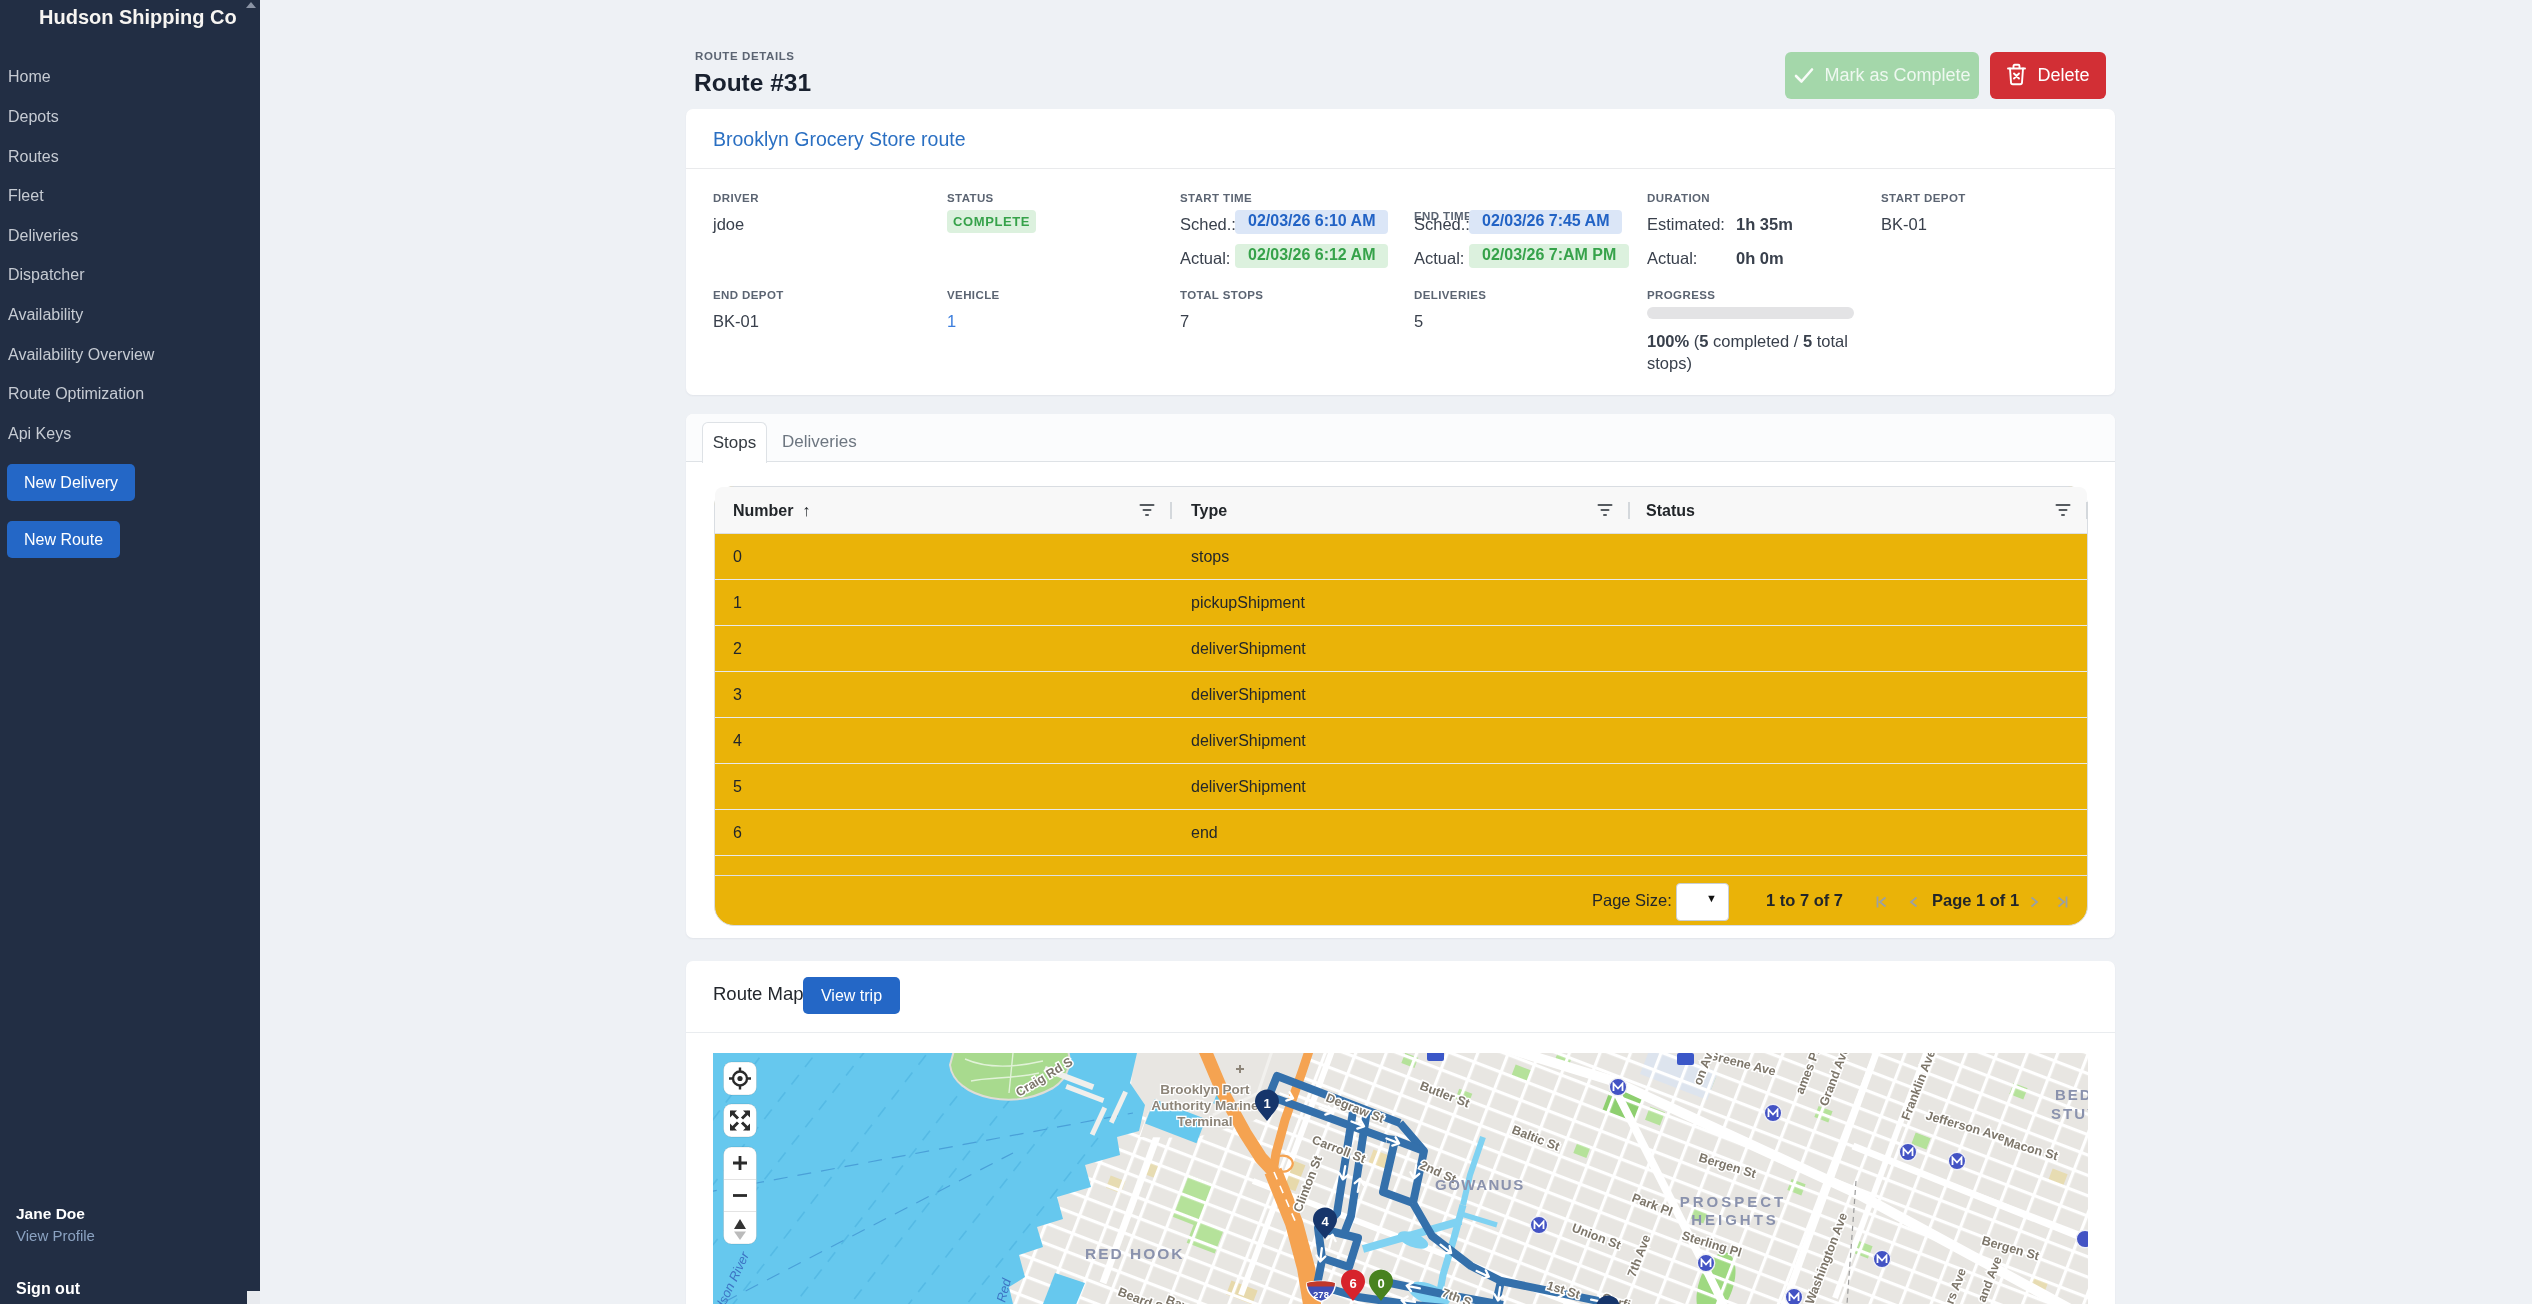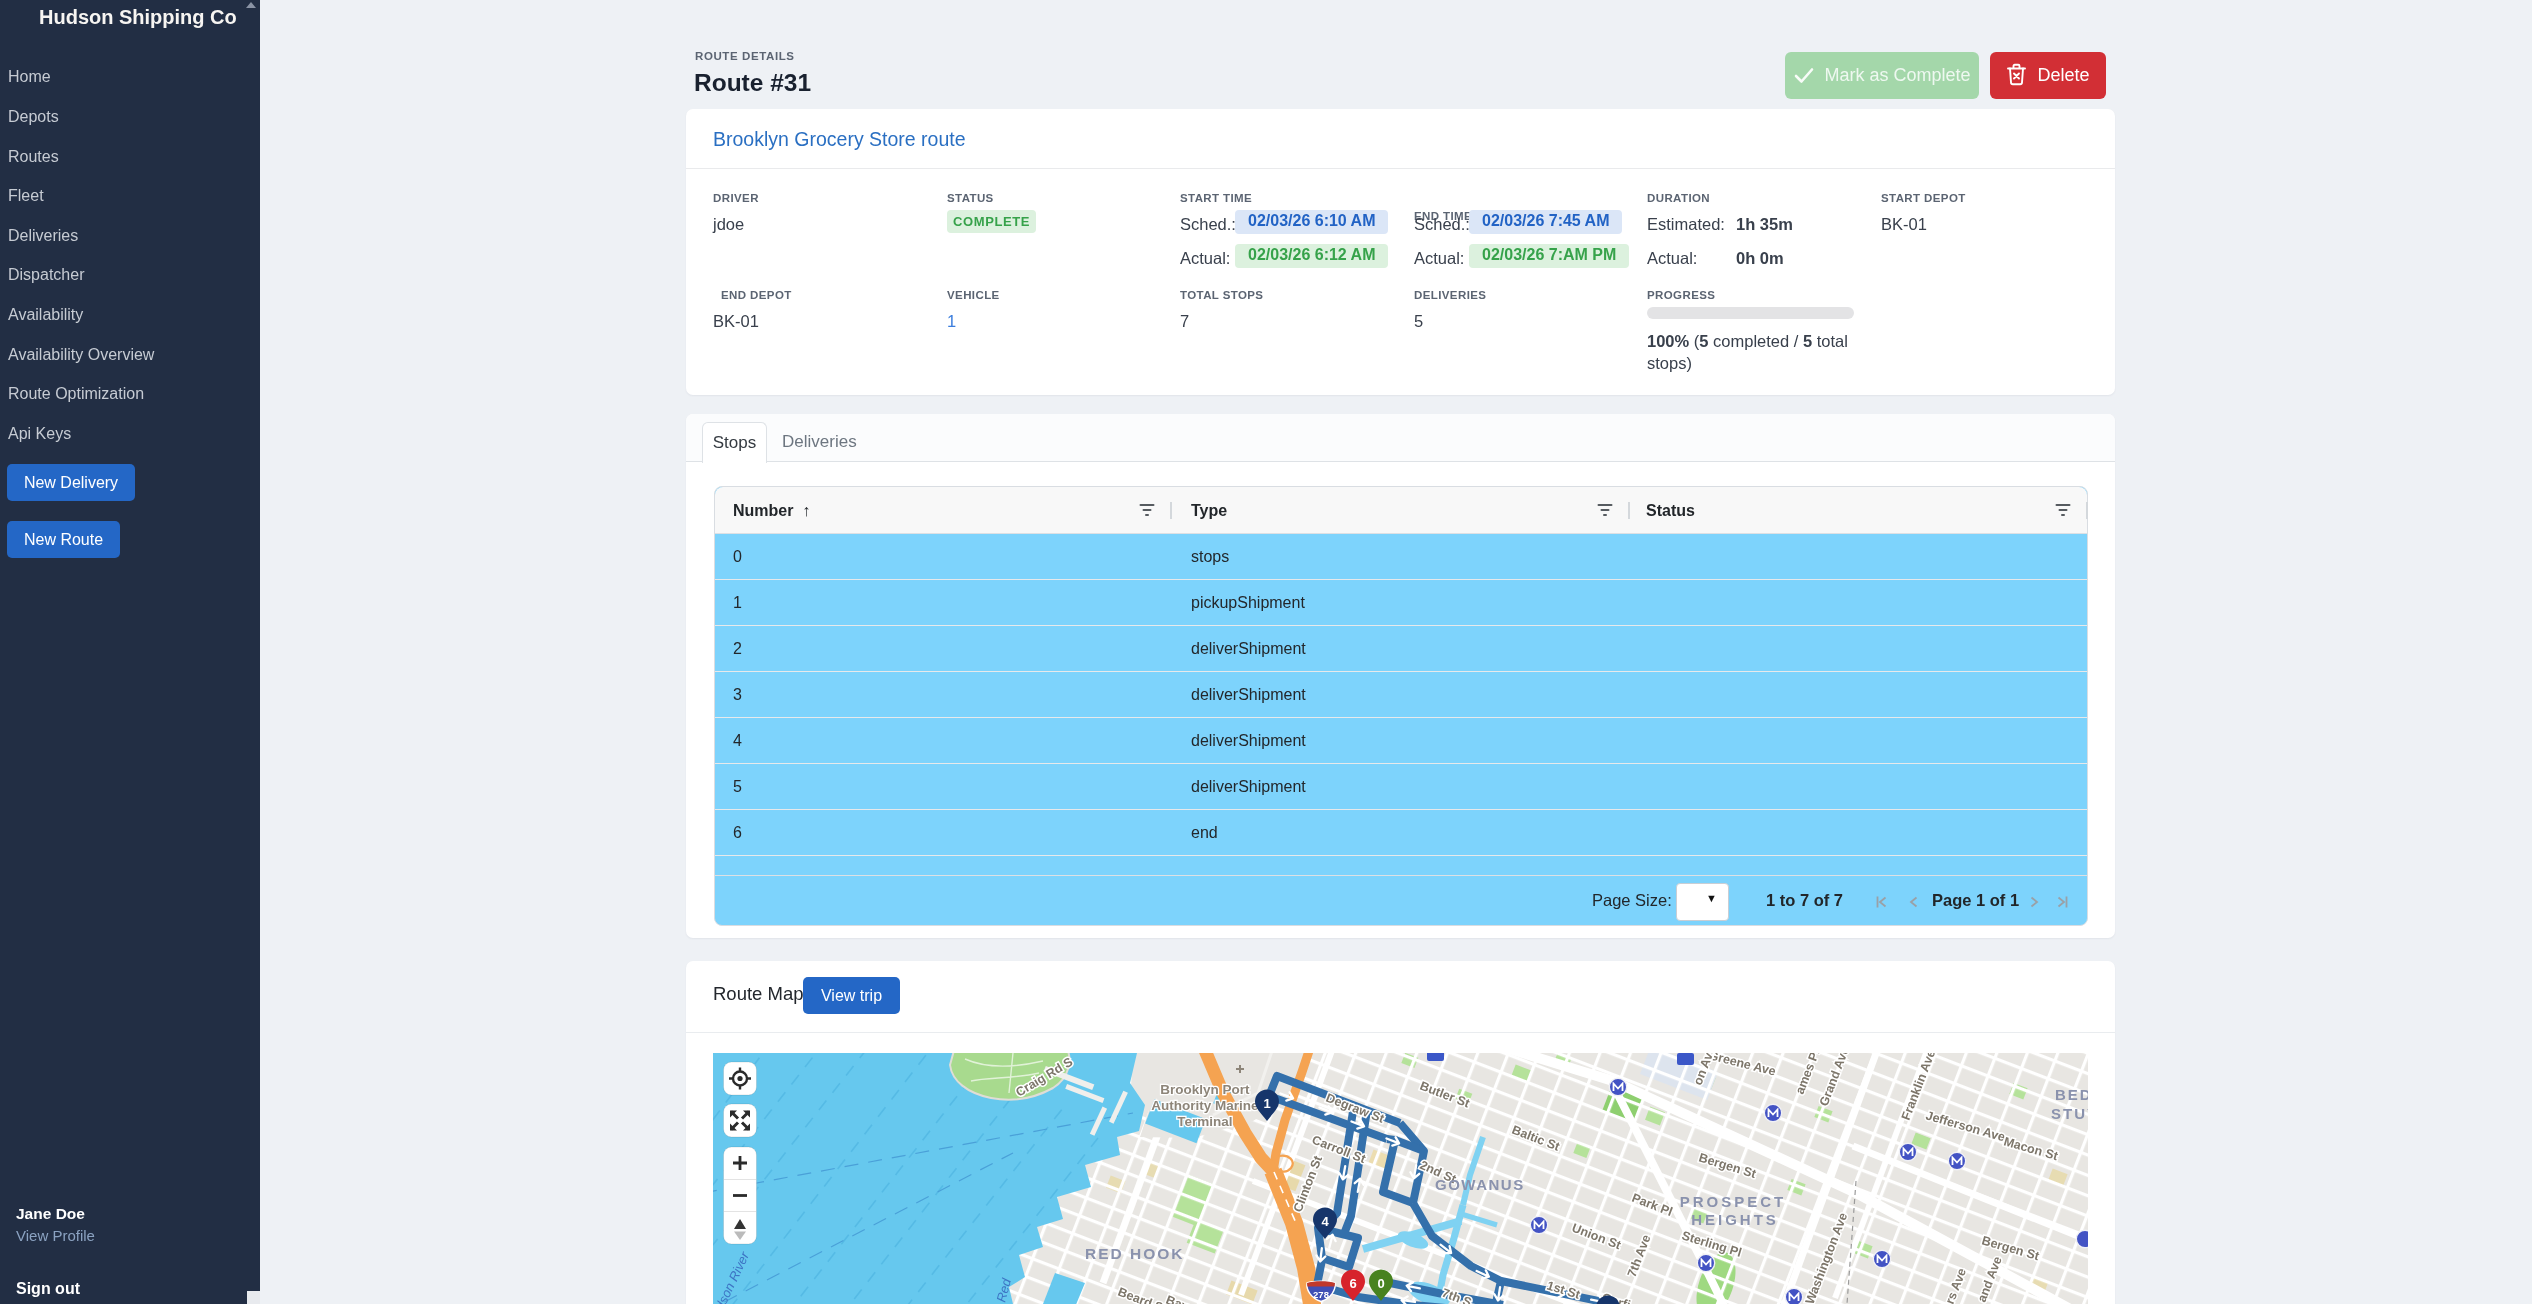--- a/index.html
+++ b/index.html
@@ -31,21 +31,21 @@
 .chip-green { background:#dcf1de; color:#36a24a; }
 .chip-blue { background:#dbe6f7; color:#2263c5; }
 .link { color:#3b7ddd; }
 .pbar { position:absolute; left:961px; top:198px; width:207px; height:12px; border-radius:6px; background:#e3e3e5; }
 
 
 .card2 { top:414px; height:524px; }
 .tabs { position:absolute; left:0; top:0; right:0; height:48px; border-bottom:1px solid #dee2e6; border-radius:7px 7px 0 0; background:#fbfcfd; }
 .tab-active { position:absolute; left:16px; top:8px; width:65px; height:41px; background:#fff; border:1px solid #dee2e6; border-bottom:none; border-radius:6px 6px 0 0; font-size:17px; color:#343a40; line-height:40px; text-align:center; }
 .tab-idle { position:absolute; left:96px; top:8px; font-size:17px; color:#6d7680; line-height:40px; }
-.grid { position:absolute; left:28px; top:72px; width:1374px; height:440px; border:1px solid #d9dde2; border-radius:8px; background:#7dd3fc; }
+.grid { position:absolute; left:28px; top:72px; width:1374px; height:440px; border:1px solid #d9dde2; border-radius:20px; background:#eab308; }
 .g-head { position:absolute; left:0; top:0; right:0; height:47px; background:#f8f8f8; border-bottom:1px solid #dde0e4; border-radius:8px 8px 0 0; }
 .g-col { position:absolute; top:0; height:47px; font-size:16px; font-weight:bold; color:#22262a; line-height:47px; }
 .g-sep { position:absolute; top:15px; width:2px; height:17px; background:#d4d8dc; }
 .g-row { position:absolute; left:0; right:0; height:46px; border-bottom:1px solid #e7e9eb; font-size:16px; color:#23272b; }
 .g-c1 { position:absolute; left:18px; top:0; line-height:46px; }
 .g-c2 { position:absolute; left:476px; top:0; line-height:46px; }
 .g-pag { position:absolute; left:0; right:0; bottom:0; height:50px; border-top:1px solid #dde0e4; font-size:16.5px; color:#22262a;margin-top:36px; }
 .funnel { position:absolute; top:17px; width:15px; height:12px; }
 .funnel span { position:absolute; left:50%; transform:translateX(-50%); height:2px; background:#565b60; border-radius:1px; }
 
@@ -115,21 +115,21 @@
     <div class="val" style="left:728px; top:140px;">Actual:</div>
     <div class="val" style="left:783px; top:135px;"><span class="chip chip-green">02/03/26 7:AM PM</span></div>
     <div class="lbl" style="left:961px; top:83px;">DURATION</div>
     <div class="val" style="left:961px; top:106px;">Estimated:</div>
     <div class="val" style="left:1050px; top:106px; font-weight:bold;">1h 35m</div>
     <div class="val" style="left:961px; top:140px;">Actual:</div>
     <div class="val" style="left:1050px; top:140px; font-weight:bold;">0h 0m</div>
     <div class="lbl" style="left:1195px; top:83px;">START DEPOT</div>
     <div class="val" style="left:1195px; top:106px;">BK-01</div>
 
-    <div class="lbl" style="left:27px; top:180px;margin-left:8px;">END DEPOT</div>
+    <div class="lbl" style="left:27px; top:180px;">END DEPOT</div>
     <div class="val" style="left:27px; top:203px;">BK-01</div>
     <div class="lbl" style="left:261px; top:180px;">VEHICLE</div>
     <div class="val link" style="left:261px; top:203px;">1</div>
     <div class="lbl" style="left:494px; top:180px;">TOTAL STOPS</div>
     <div class="val" style="left:494px; top:203px;">7</div>
     <div class="lbl" style="left:728px; top:180px;">DELIVERIES</div>
     <div class="val" style="left:728px; top:203px;">5</div>
     <div class="lbl" style="left:961px; top:180px;">PROGRESS</div>
     <div class="pbar"></div>
     <div class="val" style="left:961px; top:222px; width:220px; line-height:1.32;"><b>100%</b> (<b>5</b> completed / <b>5</b> total stops)</div>

